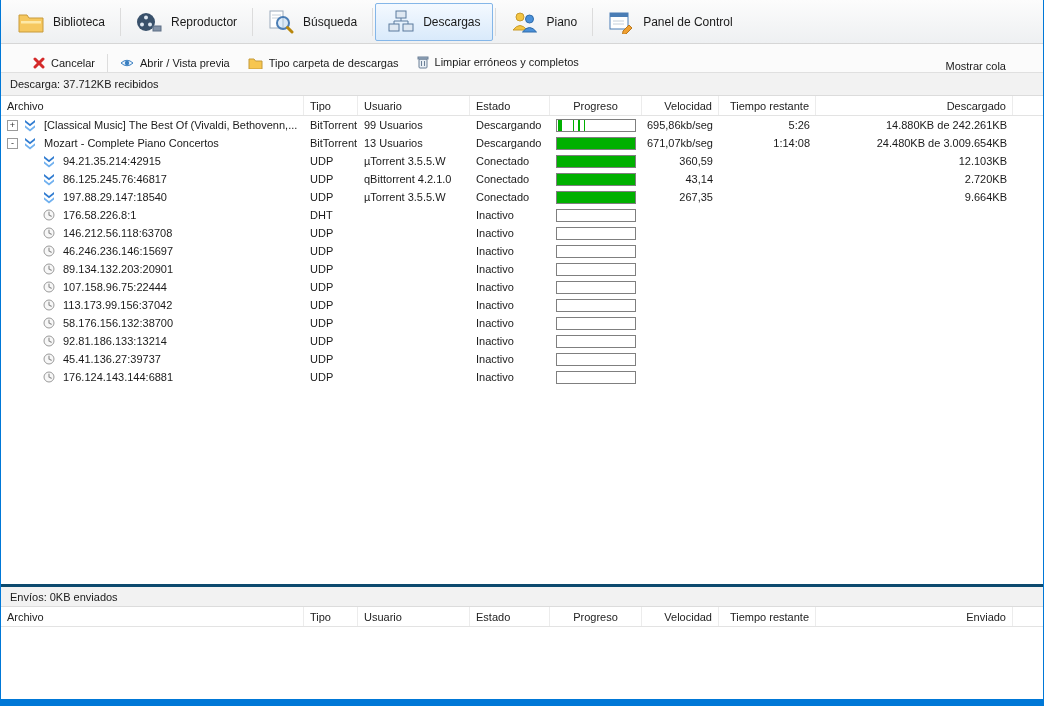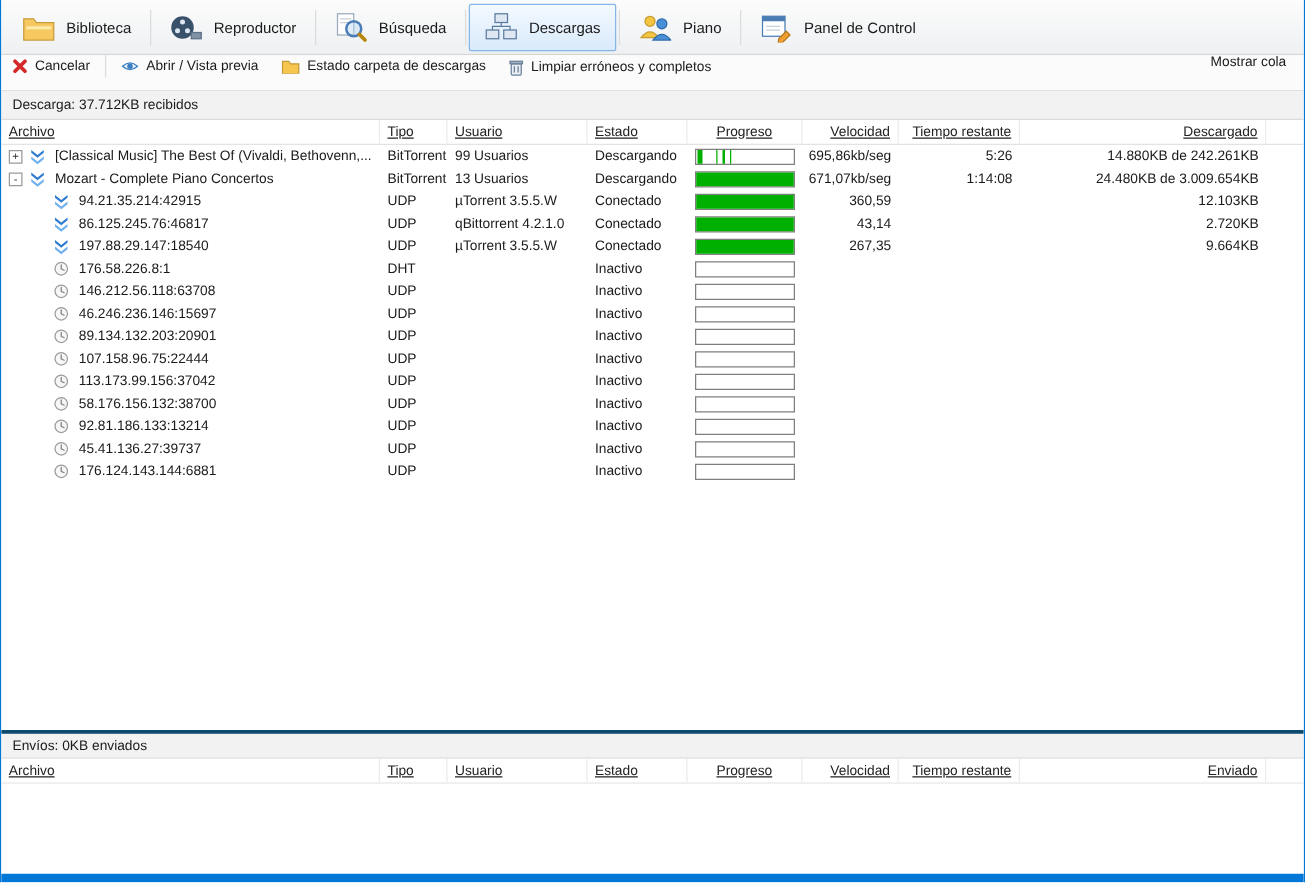--- a/index.html
+++ b/index.html
@@ -21,34 +21,34 @@
             display:flex; align-items:center; padding:0 4px; }
   .tab { display:flex; align-items:center; gap:9px; padding:0 12px; height:38px;
          border:1px solid transparent; border-radius:2px; }
   .tab.active { background:linear-gradient(#f4f9ff,#d9eafb); border-color:#84b6e8; }
   .tab-icon { display:flex; align-items:center; }
   .tab-label { font-size:12px; white-space:nowrap; }
   .tab-sep { width:1px; height:28px; background:#dcdcdc; margin:0 2px; flex:0 0 1px; }
 
   
   .actionbar { flex:0 0 29px; background:#fbfbfb; border-bottom:1px solid #e0e0e0;
-               display:flex; align-items:flex-start; padding:0 0; }
+               display:flex; align-items:flex-end; padding:0 23px; }
   .action-btn { display:flex; align-items:center; gap:6px; padding:3px 9px; white-space:nowrap; }
   .action-sep { width:1px; height:18px; background:#ddd; margin:0 3px; flex:0 0 1px; }
   .show-queue { margin-left:auto; padding-right:14px; }
 
   
   .summary-strip { flex:0 0 23px; background:#f2f2f2; border-bottom:1px solid #dcdcdc;
                    display:flex; align-items:center; padding:0 9px; }
   .summary-strip.upper-border { border-top:3px solid #0c4a6e; }
 
   
   .table-head { flex:0 0 20px; display:flex; background:#fff; border-bottom:1px solid #e3e3e3; }
   .th { display:flex; align-items:center; padding:0 6px; border-right:1px solid #ececec;
-        color:#222; overflow:hidden; white-space:nowrap;text-decoration:underline; }
+        color:#222; overflow:hidden; white-space:nowrap; }
   .tbody { background:#fff; overflow:hidden; }
   #dl-body { flex:1 1 auto; }
   #ul-body { flex:0 0 72px; }
   .trow { display:flex; height:18px; align-items:center; }
   .cell { display:flex; align-items:center; height:100%; padding:0 6px;
           overflow:hidden; white-space:nowrap; }
   .c0 { width:303px; padding-left:6px; }
   .c1 { width:54px; }
   .c2 { width:112px; }
   .c3 { width:80px; }
@@ -171,21 +171,21 @@
           </svg>
         </span>
         <span>Abrir / Vista previa</span>
       </div>
       <div class="action-btn">
         <span style="display: flex;">
           <svg width="15" height="12" viewBox="0 0 15 12">
             <path d="M1 2 h5 l1.5 2 H14 v8 H1 Z" fill="#f7c64f" stroke="#c49a3a"></path>
           </svg>
         </span>
-        <span>Estado carpeta de descargas</span>
+        <span>Tipo carpeta de descargas</span>
       </div>
       <div class="action-btn">
         <span style="display: flex;">
           <svg width="12" height="14" viewBox="0 0 12 14">
             <rect x="2" y="4" width="8" height="9" rx="1" fill="#e8eef4" stroke="#6b7f96"></rect>
             <rect x="1" y="2" width="10" height="2" fill="#9fb2c6" stroke="#6b7f96"></rect>
             <line x1="4.5" y1="6" x2="4.5" y2="11" stroke="#6b7f96"></line>
             <line x1="7.5" y1="6" x2="7.5" y2="11" stroke="#6b7f96"></line>
           </svg>
         </span>

